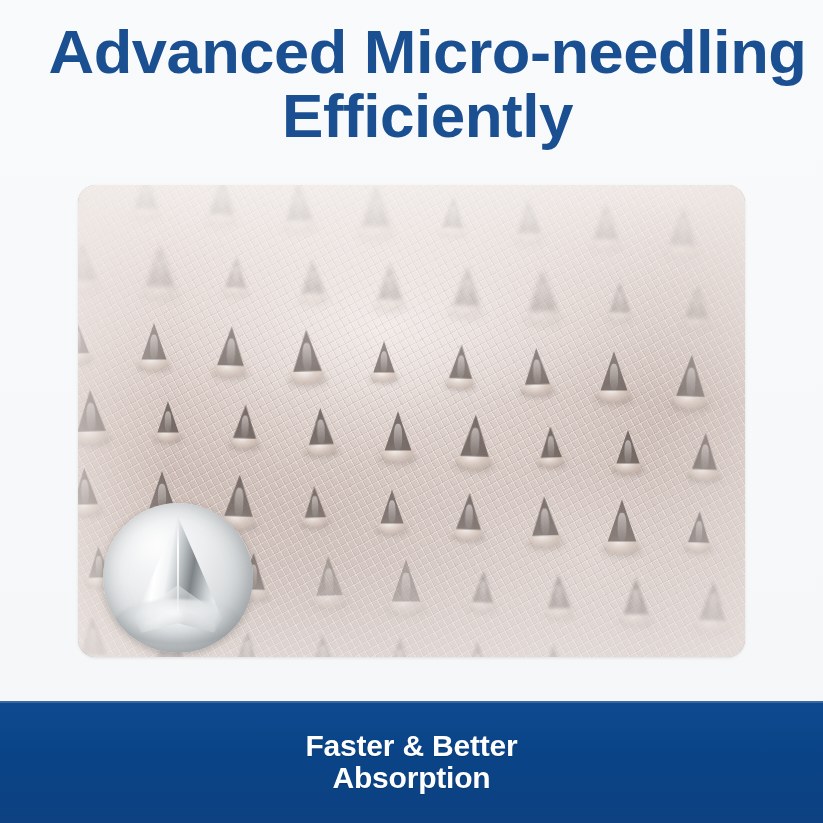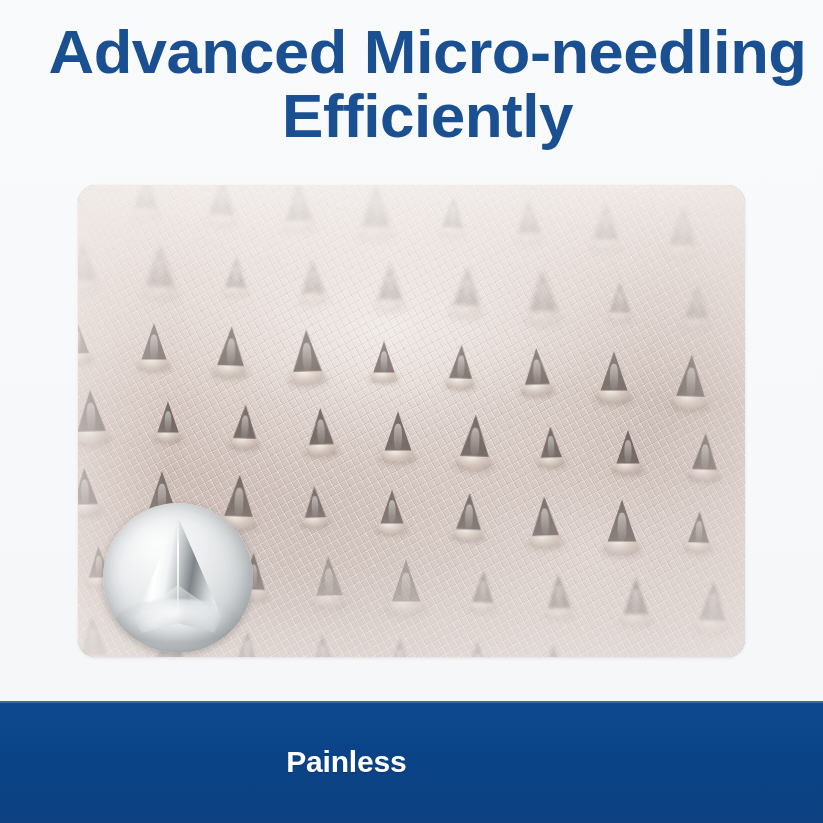--- a/index.html
+++ b/index.html
@@ -637,16 +637,17 @@
         <div class="cone-ridge"></div>
         <div class="cone-flare-l"></div>
         <div class="cone-flare-r"></div>
       </div>
       <div class="base-sheen"></div>
       <div class="rim"></div>
     </div>
   </div>
 
   <div id="benefit-banner">
-    <div class="benefit" id="benefit-3">Painless</div>
+    <div class="benefit" id="benefit-1">Faster &amp; Better
+Absorption</div>
   </div>
 
 </div>
 
 </body></html>

